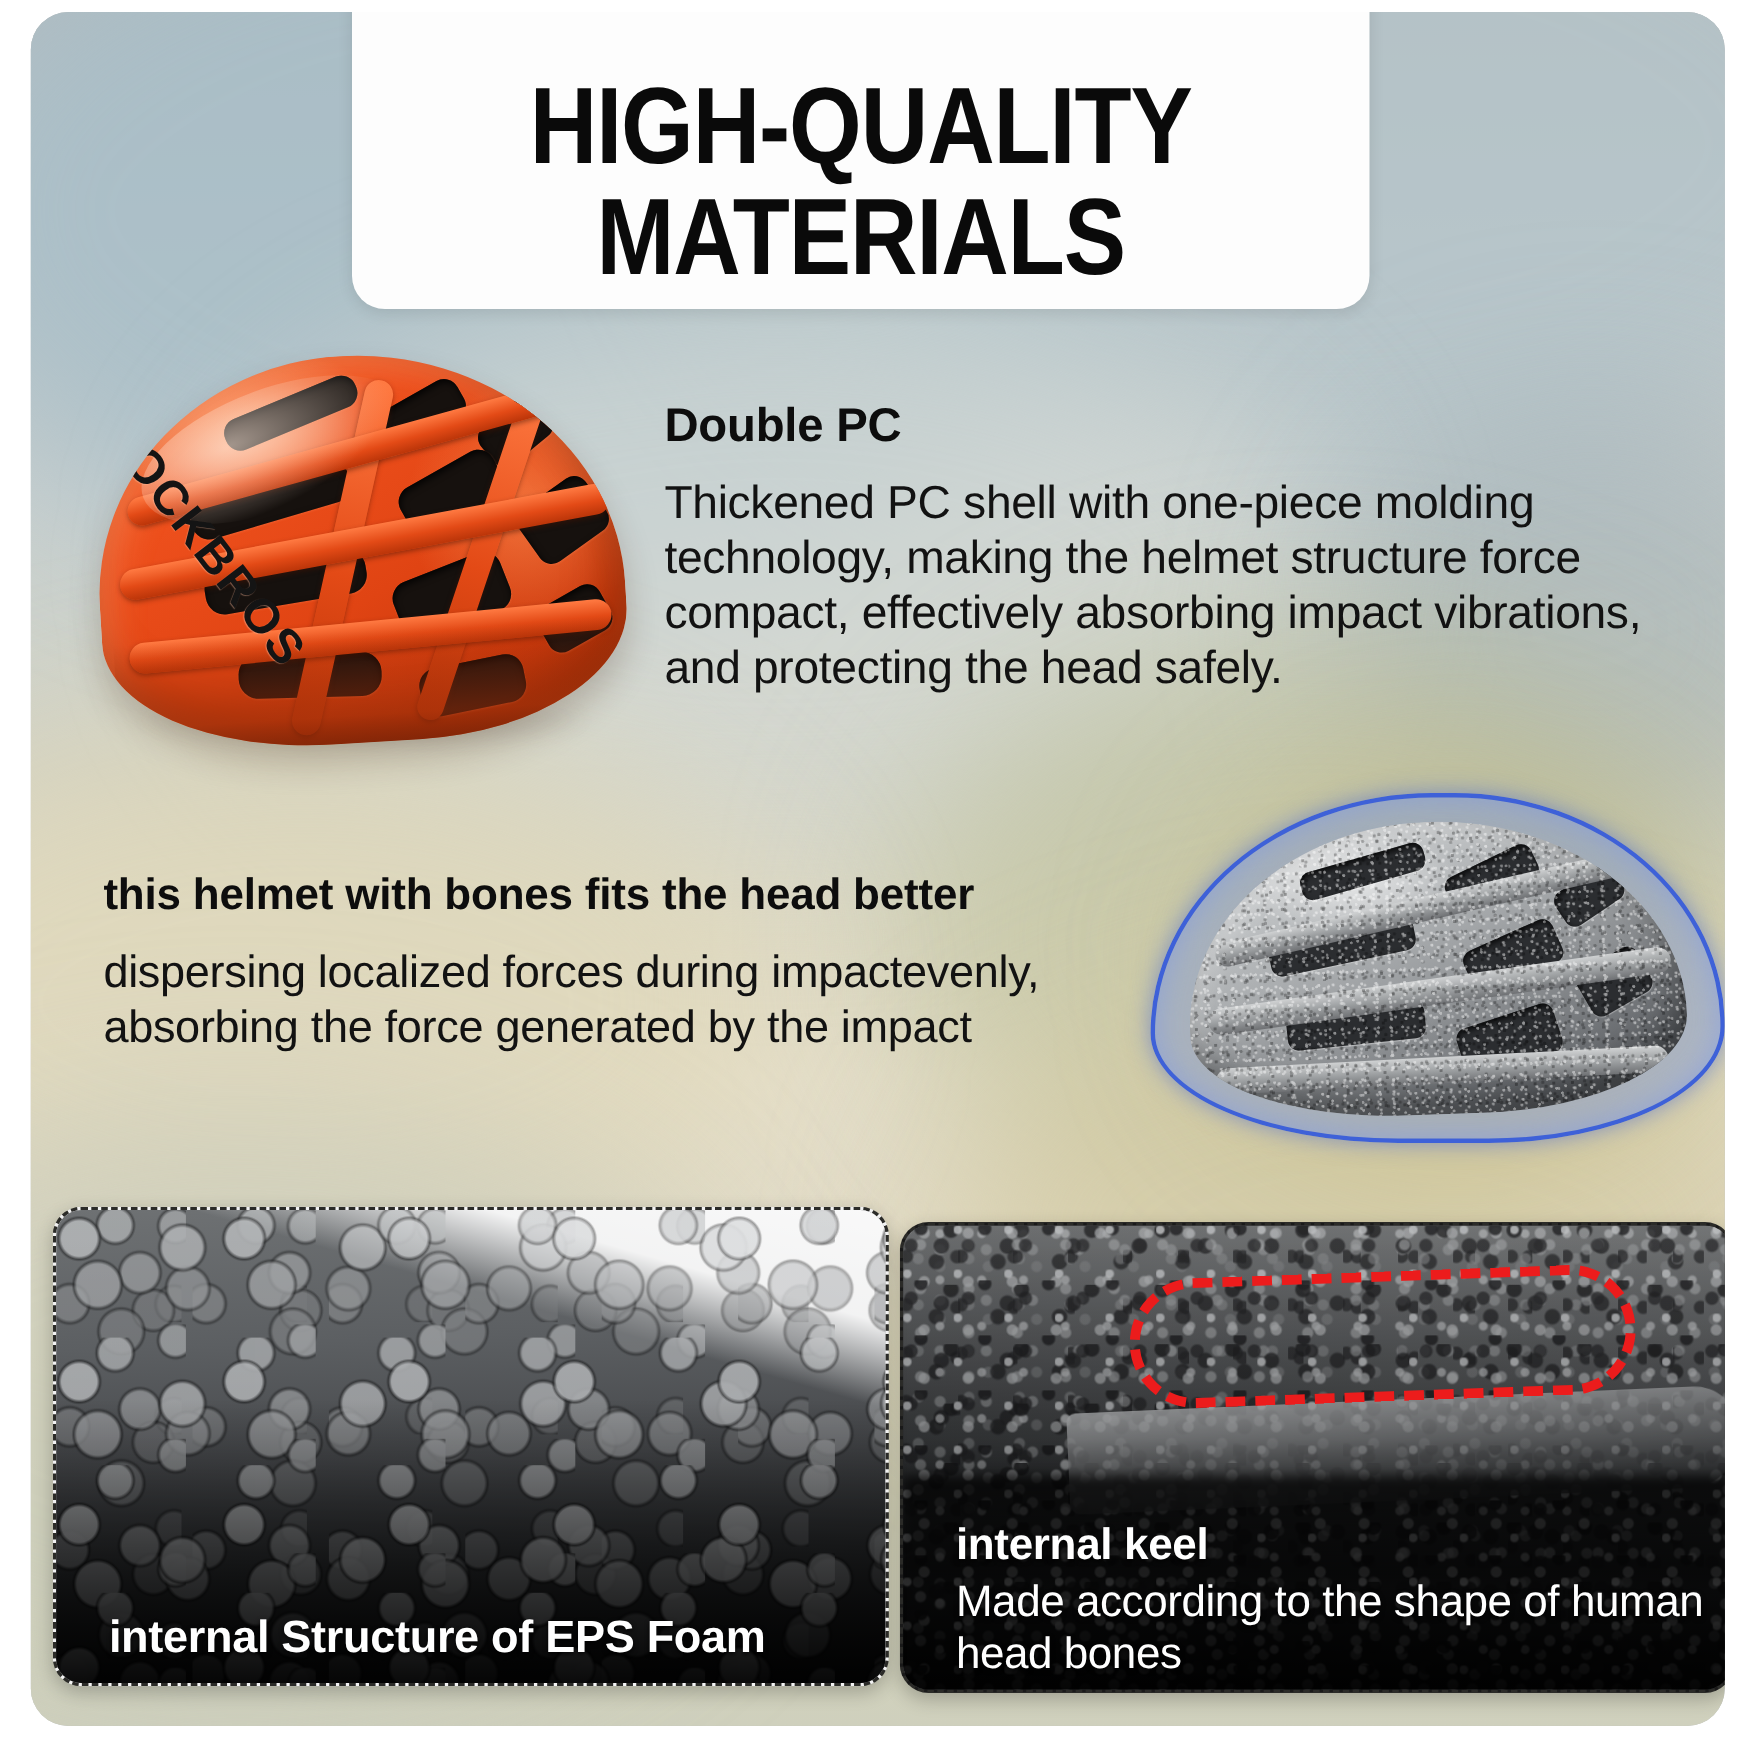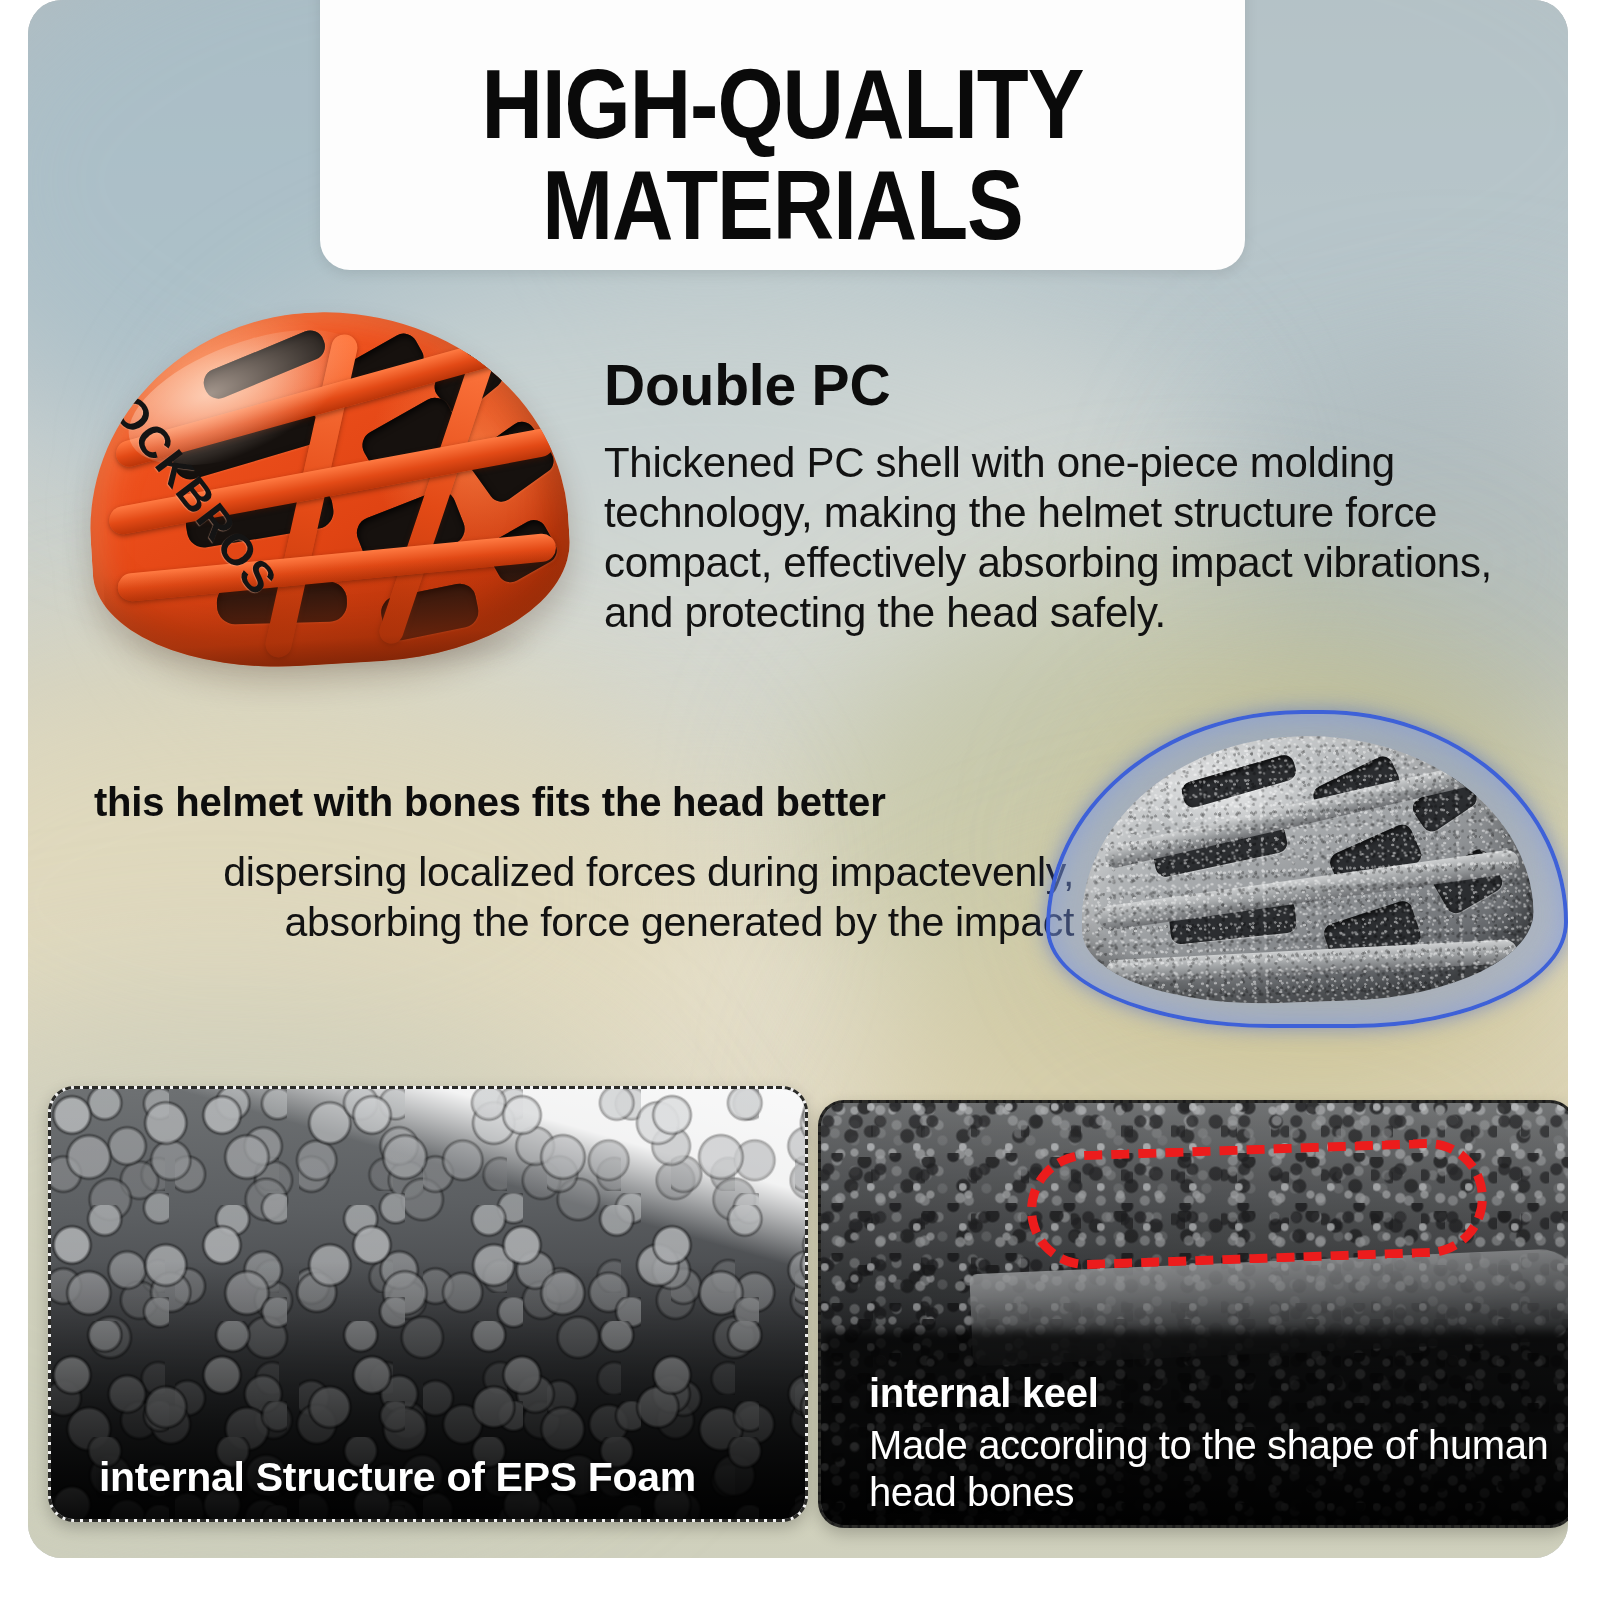--- a/index.html
+++ b/index.html
@@ -7,21 +7,21 @@
   html,body{
     width:1600px; height:1600px;
     background:#ffffff;
     font-family:"Liberation Sans", sans-serif;
     overflow:hidden;
   }
 
   
   #poster{
     position:absolute;
-    left:28px; top:0px;
+    left:28px; top:11px;
     width:1540px; height:1558px;
     border-radius:34px;
     overflow:hidden;
     background:#b9bfc0;
   }
 
   
   .bg-layer{ position:absolute; inset:0; }
   .bg-base{
     background:
@@ -139,27 +139,27 @@
     font-weight:bold; font-size:44px; letter-spacing:2px;
     color:#141414;
     transform:rotate(56deg);
     transform-origin:left top;
     text-shadow:0 1px 1px rgba(255,190,160,.45);
     white-space:nowrap;
   }
 
   
   #double-pc-block{ position:absolute; left:576px; top:352px; width:930px; }
-  .sec-heading{ font-weight:bold; font-size:57px; color:#0d0d0d; letter-spacing:-.2px; }
+  .sec-heading{ font-weight:bold; font-size:43px; color:#0d0d0d; letter-spacing:-.2px; }
   .sec-body{ font-size:42px; line-height:1.19; color:#121212; margin-top:20px; letter-spacing:-.3px; }
 
   
   #keel-block{ position:absolute; left:66px; top:780px; width:980px; }
   #keel-block .sec-heading{ font-size:40px; }
-  #keel-block .sec-body{ font-size:41px; line-height:1.22; margin-top:22px;text-align:right; }
+  #keel-block .sec-body{ font-size:41px; line-height:1.22; margin-top:22px; }
 
   
   #grey-helmet{ position:absolute; left:1010px; top:706px; width:540px; height:330px; }
   .gh-glow{
     position:absolute; left:8px; top:4px; width:522px; height:318px;
     border-radius:50% 48% 42% 44% / 70% 68% 34% 32%;
     background:rgba(116,146,228,.40);
     border:4px solid #3e61d8;
     box-shadow:0 0 20px rgba(62,97,216,.55), inset 0 0 26px rgba(120,150,235,.55);
   }

